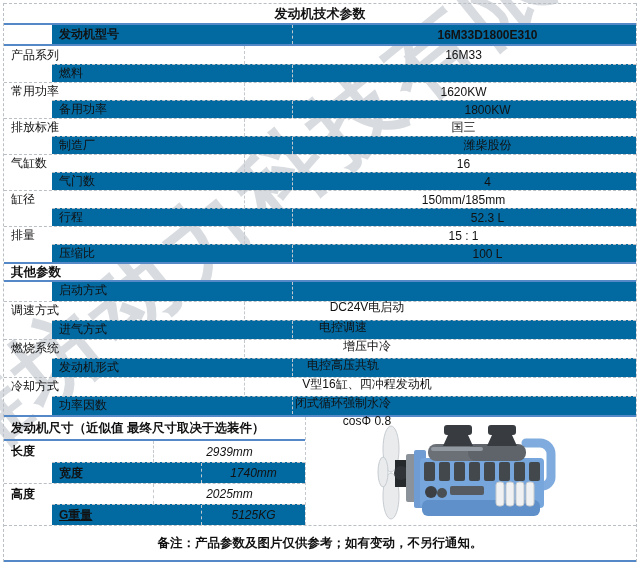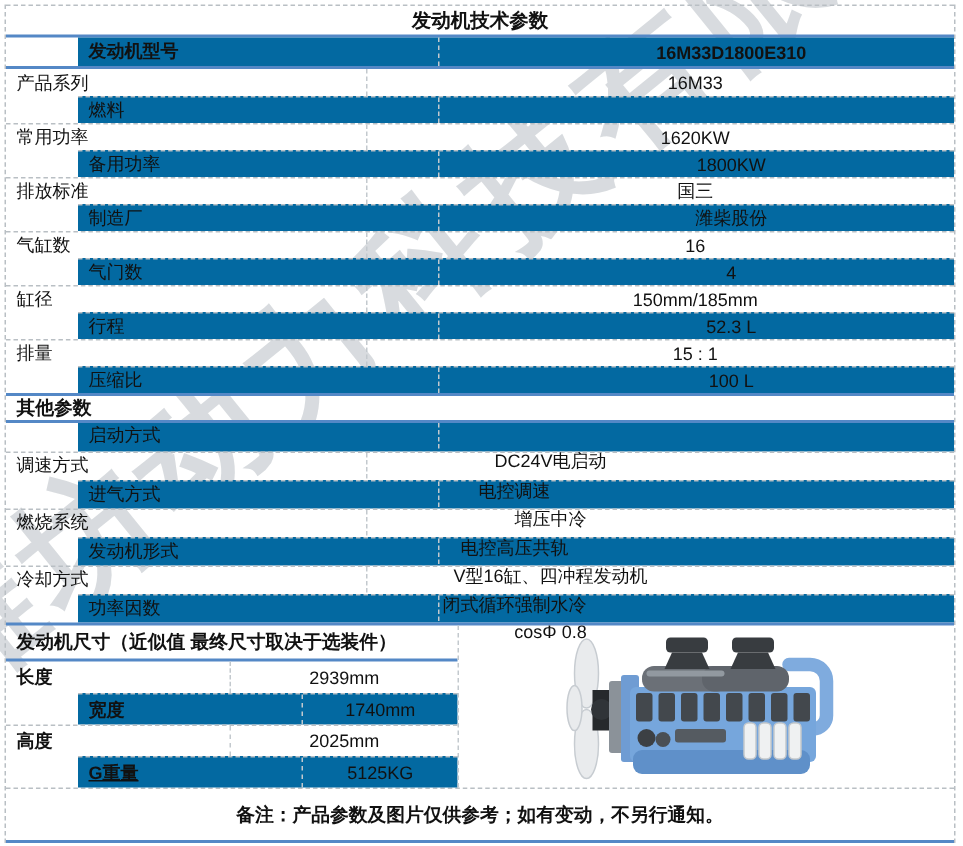--- a/index.html
+++ b/index.html
@@ -28,21 +28,21 @@
   .param-row{ height:18px; }
   .other-row{ height:19px;flex-direction:column; }
   .sec-head{ height:16px; font-weight:bold; padding-left:7px; font-size:12.5px; }
   .cell-label{ width:241px; padding-left:7px; border-right:1px dashed #c3c9ce; align-self:stretch; display:flex; align-items:center; }
   .cell-value{ flex:1; text-align:center; padding-left:46px; }
   .dims-wrap{ display:flex; align-items:stretch; }
   .dims-left{ width:301px; }
   .dims-head{ height:22px; display:flex; align-items:center; font-weight:bold; font-size:12.5px; padding-left:7px; }
   .dim-row{ height:21px; }
   .dim-row .cell-label{ width:150px; font-weight:bold; }
-  .dim-row .cell-value{ padding-left:0; }
+  .dim-row .cell-value{ padding-left:0;font-style:italic; }
   .u{ text-decoration:underline; }
   .dims-right{ flex:1; position:relative; border-left:1px dashed #c3c9ce; }
   .engine{ position:absolute; left:64px; top:3px; }
   .footer-row{ height:35px; justify-content:center; font-weight:bold; font-size:12.5px; }
 </style>
 </head>
 <body>
 
 <div class="sheet">
 

